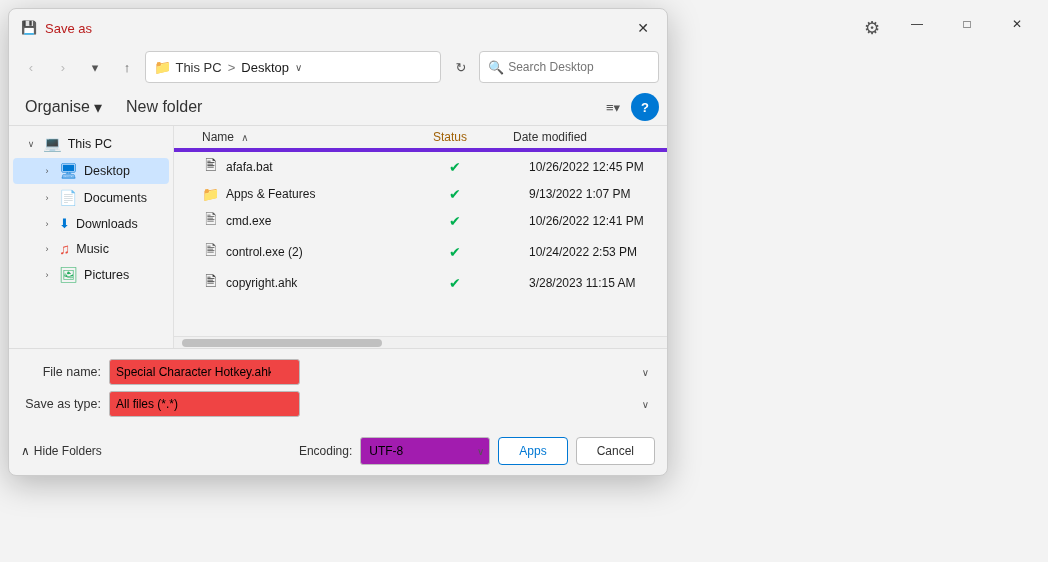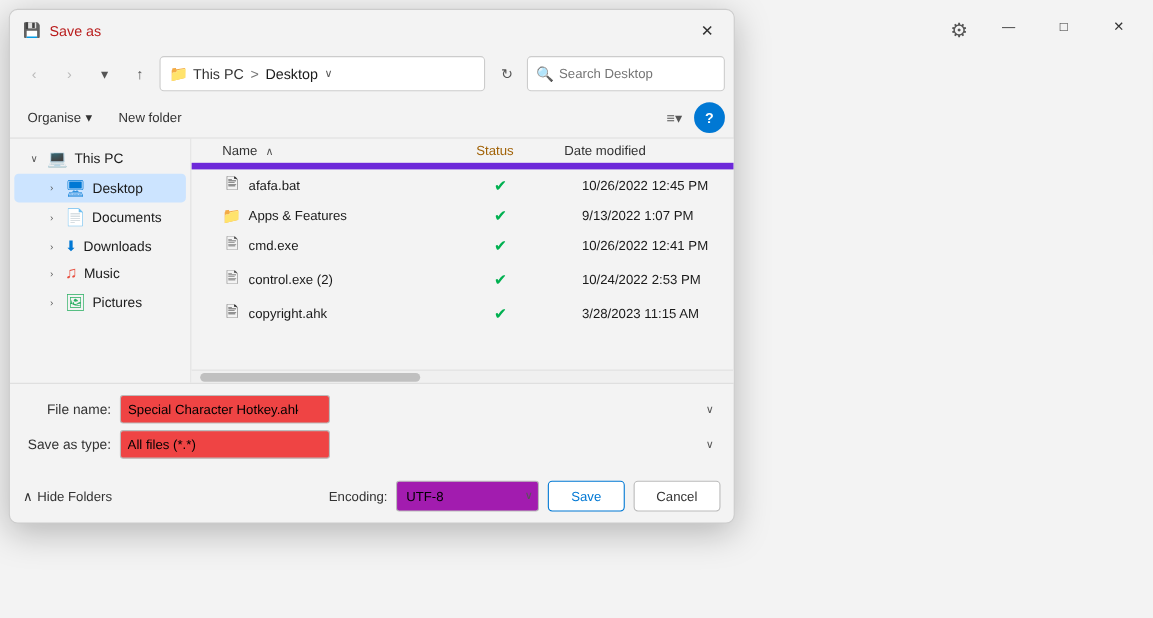--- a/index.html
+++ b/index.html
@@ -199,21 +199,21 @@
       flex-shrink: 0;
     }
     .toolbar-btn {
       display: flex;
       align-items: center;
       gap: 4px;
       padding: 4px 8px;
       border-radius: 4px;
       cursor: pointer;
       color: #333;
-      font-size: 12px;
+      font-size: 16px;
     }
     .toolbar-divider {
       flex: 1;
     }
     .toolbar-right {
       display: flex;
       align-items: center;
       gap: 4px;
     }
     .view-btn {
@@ -287,21 +287,21 @@
     
     .file-list {
       flex: 1;
       overflow-y: auto;
       position: relative;
     }
     .file-list-header {
       display: flex;
       align-items: center;
       padding: 4px 8px;
-      border-bottom: 6px solid #6d28d9;
+      border-bottom: 4px solid #6d28d9;
       background: #f3f3f3;
       position: sticky;
       top: 0;
       z-index: 1;
     }
     .col-name { flex: 1; font-size: 12px; color: #333; padding-left: 8px; cursor: pointer; }
     .col-status { width: 80px; font-size: 12px; color: #a16207; cursor: pointer; }
     .col-date { width: 130px; font-size: 12px; color: #333; cursor: pointer; }
     .col-sort-indicator { color: #555; font-size: 10px; margin-left: 4px; }
     .col-scroll { width: 16px; }
@@ -685,17 +685,17 @@
     <div class="footer-spacer"></div>
     <span class="encoding-label">Encoding:</span>
     <div class="encoding-select-wrapper">
       <select class="encoding-select">
         <option>UTF-8</option>
         <option>UTF-16</option>
         <option>ANSI</option>
       </select>
       <span class="encoding-chevron">∨</span>
     </div>
-    <button class="btn-save">Save</button>
+    <button class="btn-save">Apps</button>
     <button class="btn-cancel">Cancel</button>
   </div>
 
 </div>
 
 </body></html>

